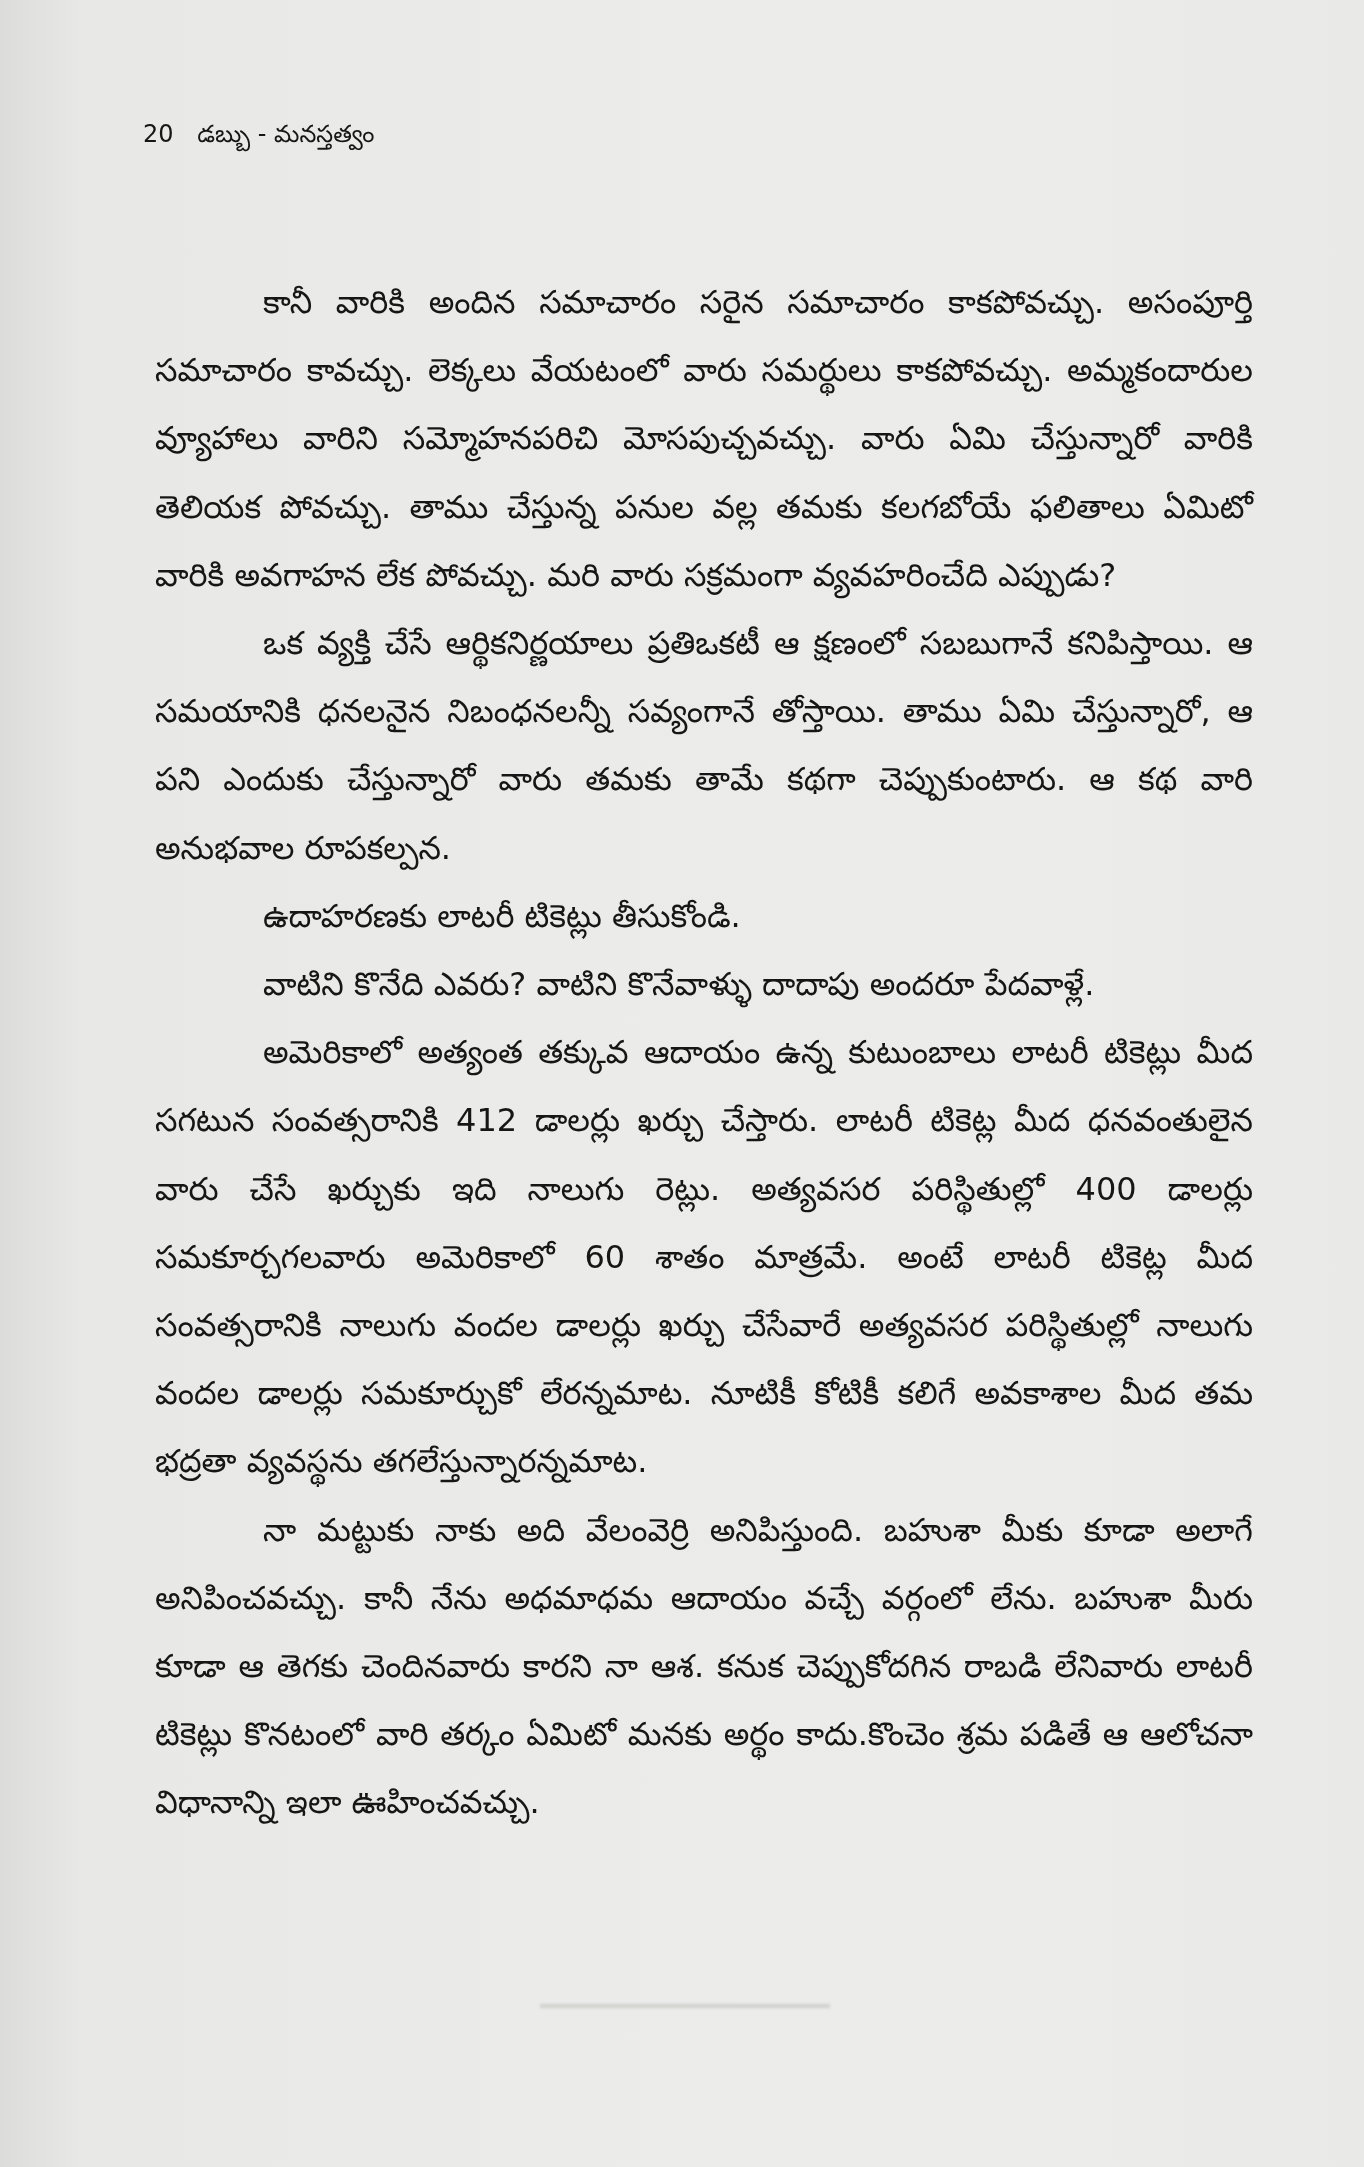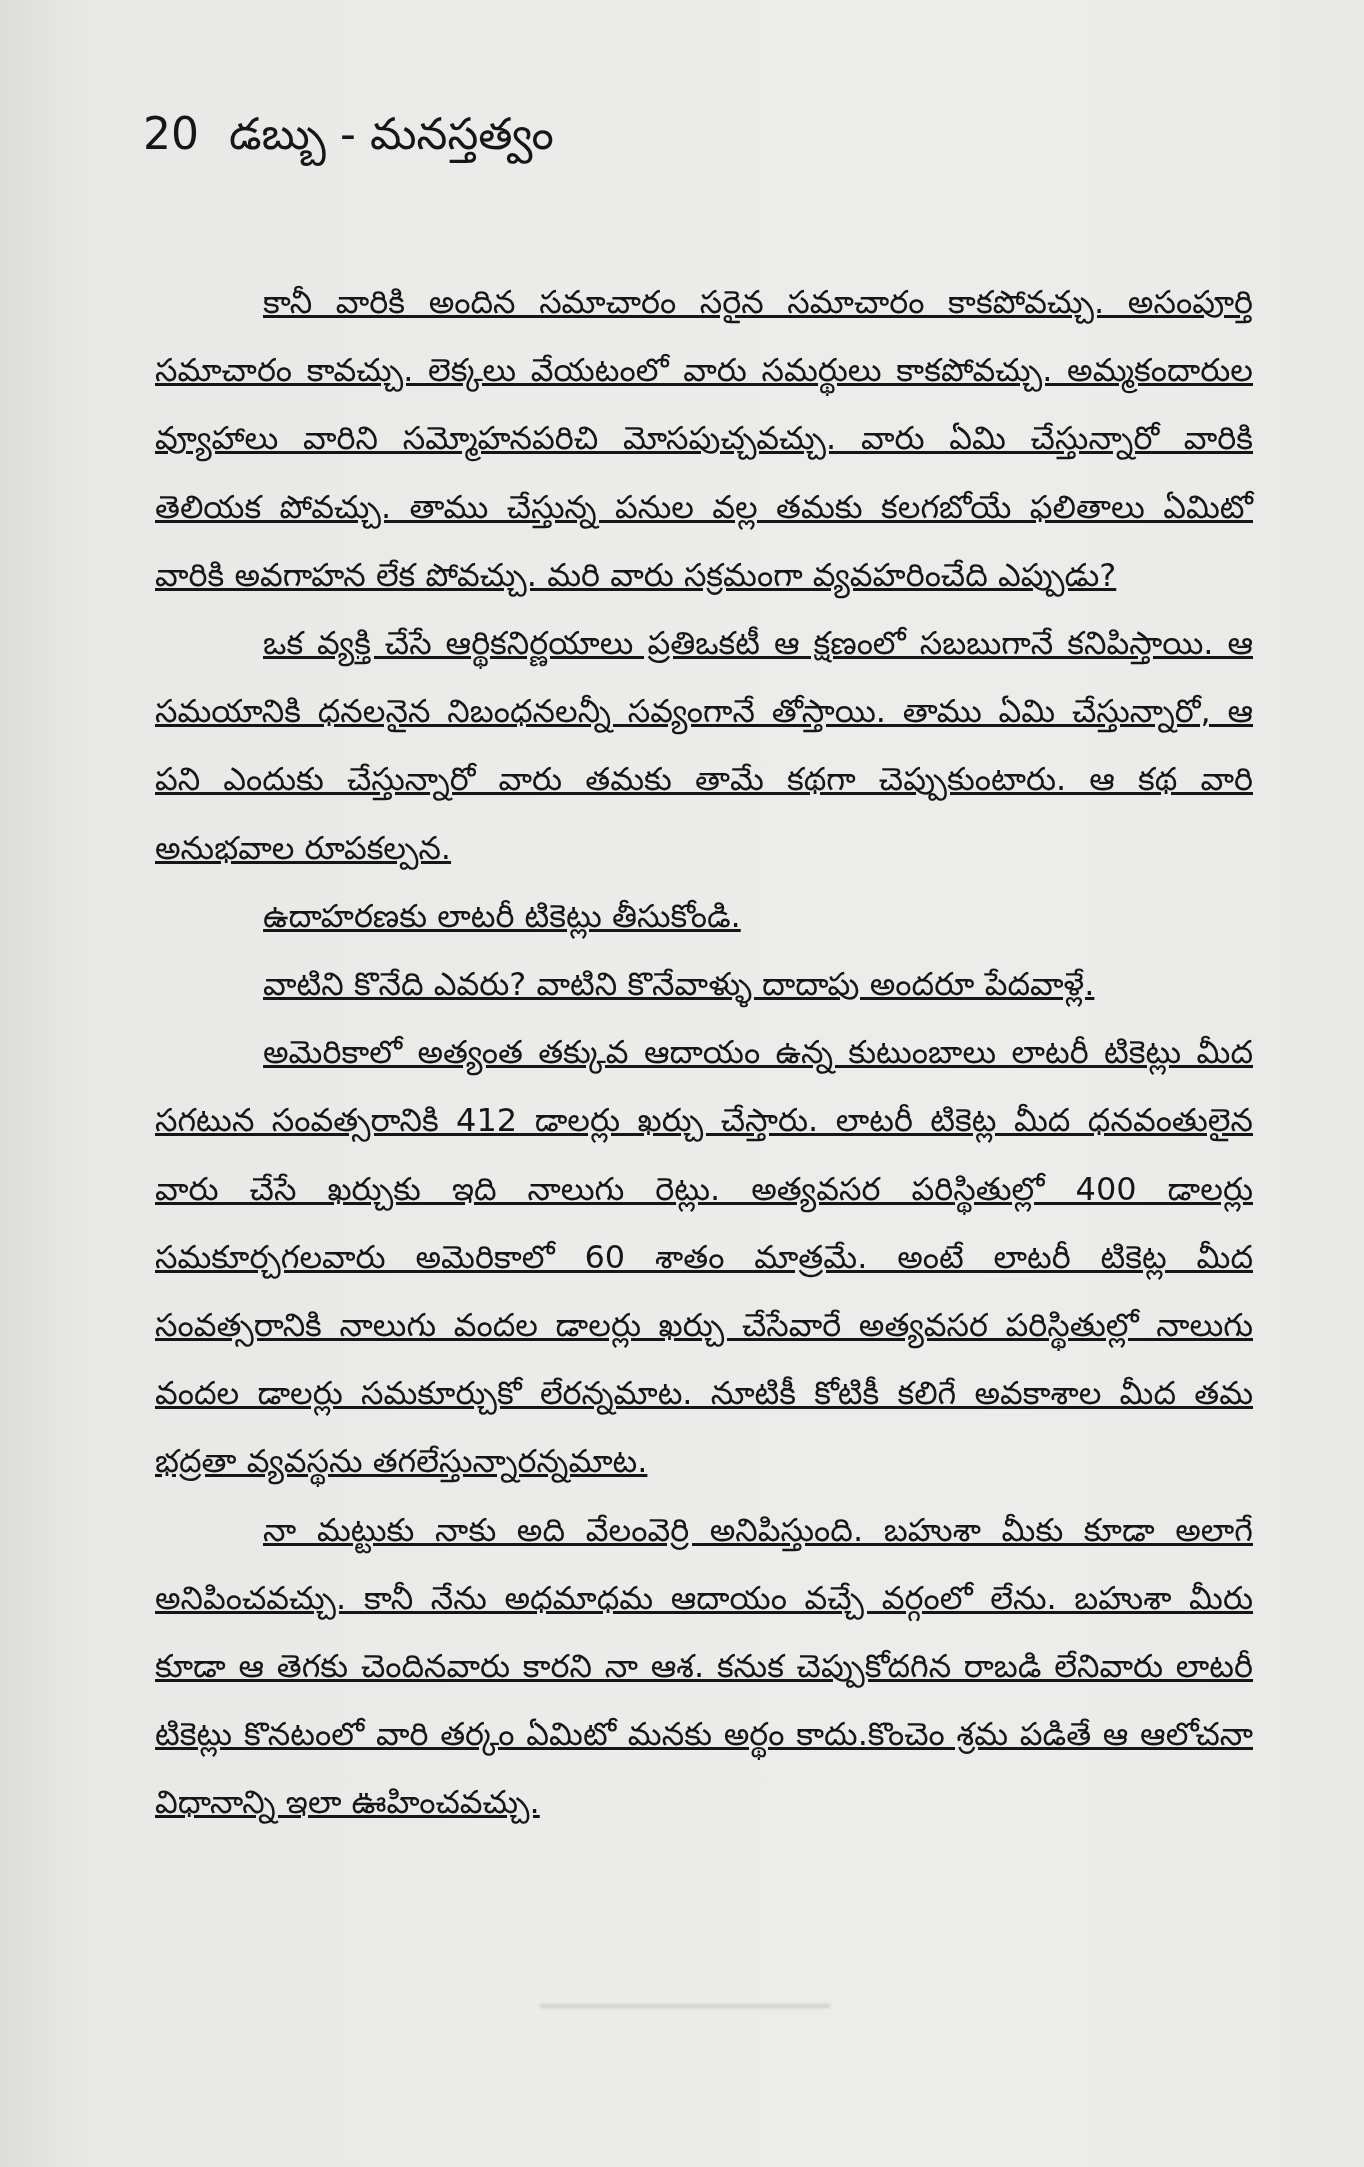--- a/index.html
+++ b/index.html
@@ -19,40 +19,39 @@
       position: absolute;
       left: 0;
       top: 0;
       width: 1364px;
       height: 2167px;
     }
     .running-header {
       position: absolute;
       left: 143px;
       top: 112px;
-      font-size: 44px;
+      font-size: 24px;
       line-height: 44px;
       white-space: nowrap;
     }
     .running-header .page-num {
       margin-right: 16px;
     }
     .body-text {
       position: absolute;
       left: 155px;
       top: 268px;
       width: 1098px;
       font-size: 32px;
       line-height: 68.2px;
     }
     .body-text p {
       margin: 0;
       text-align: justify;
       text-align-last: left;
-      text-decoration: underline;
     }
     .body-text p.indent {
       text-indent: 108px;
     }
     .bleed-rule {
       position: absolute;
       left: 540px;
       top: 2004px;
       width: 290px;
       height: 4px;

